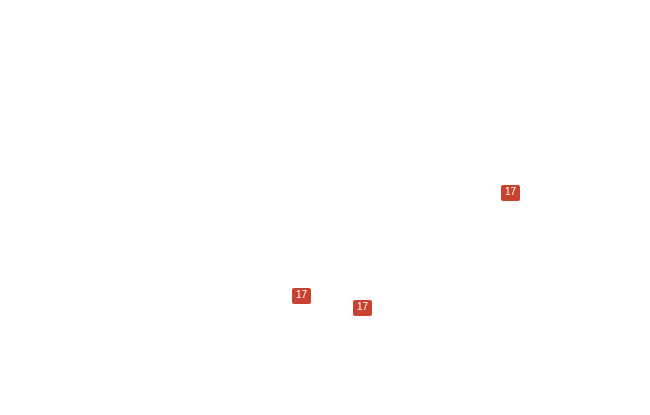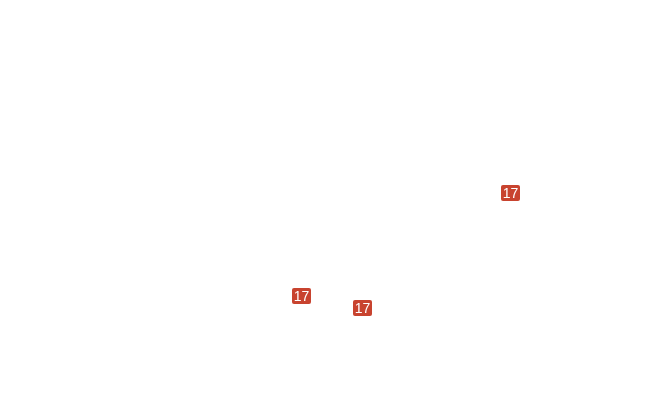--- a/index.html
+++ b/index.html
@@ -15,26 +15,26 @@
   }
   #canvas {
     position: relative;
     width: 650px;
     height: 415px;
     background: #ffffff;
   }
   .marker {
     position: absolute;
     display: flex;
-    align-items: center;
+    align-items: flex-start;
     justify-content: center;
     background: #c8432f;
     color: #ffffff;
     font-family: "Liberation Sans", sans-serif;
-    font-size: 14px;
+    font-size: 10px;
     line-height: 1;
     font-weight: 400;
     border-radius: 2px;
     box-sizing: border-box;
     padding: 2px 3px 3px 3px;
     letter-spacing: 0px;
     user-select: none;
   }
 </style>
 </head>

